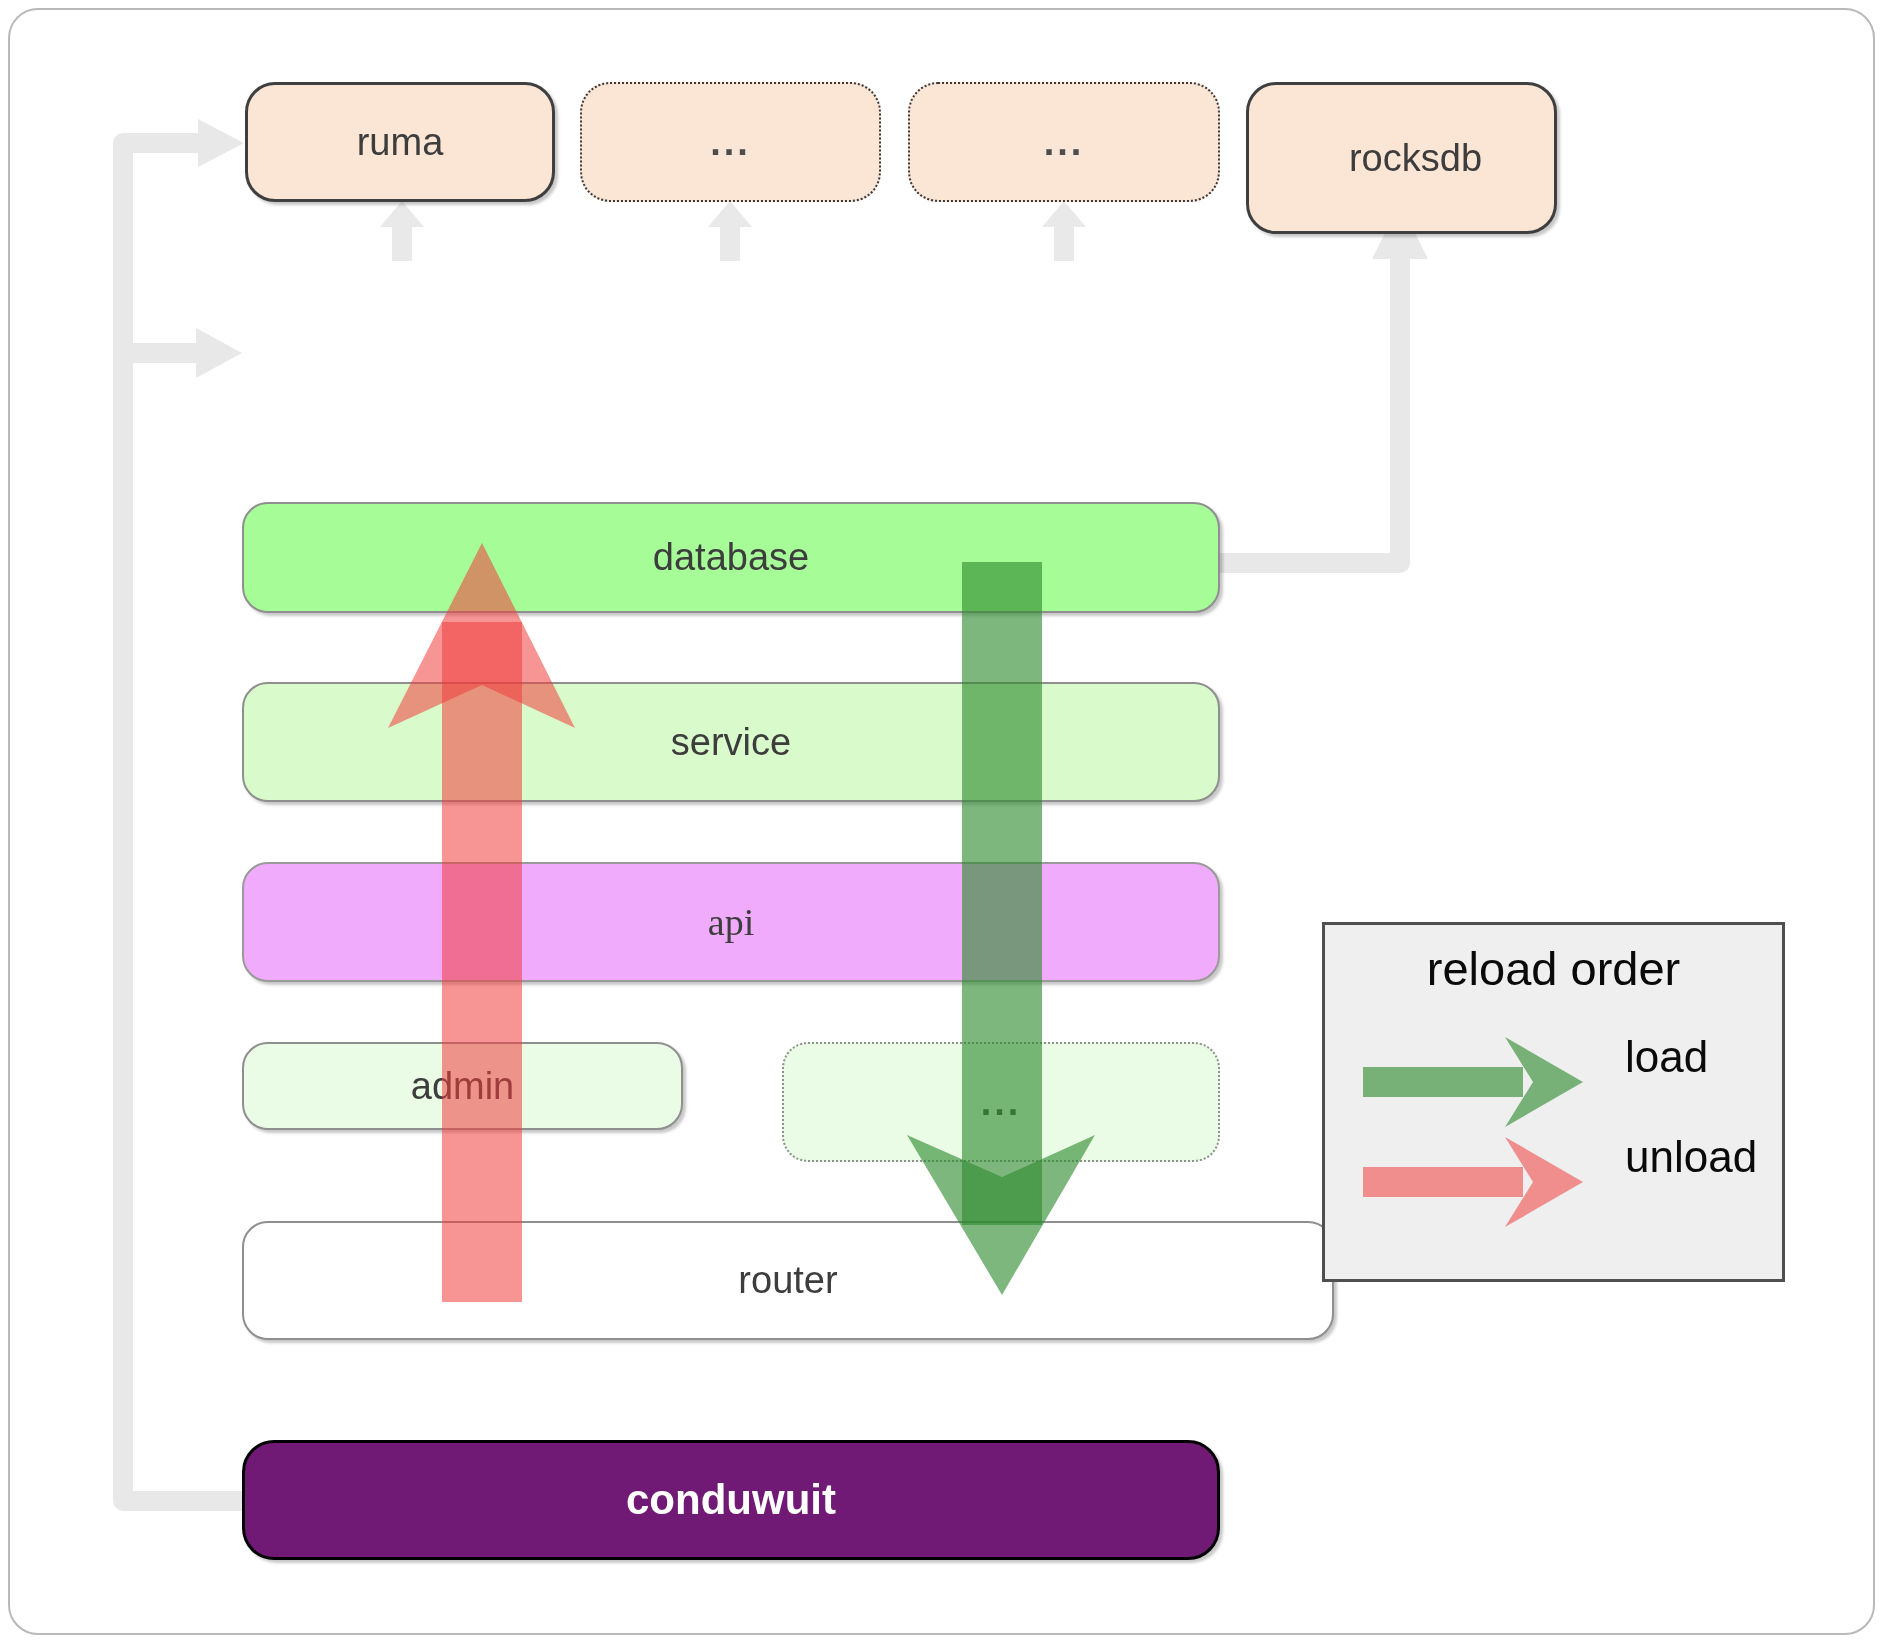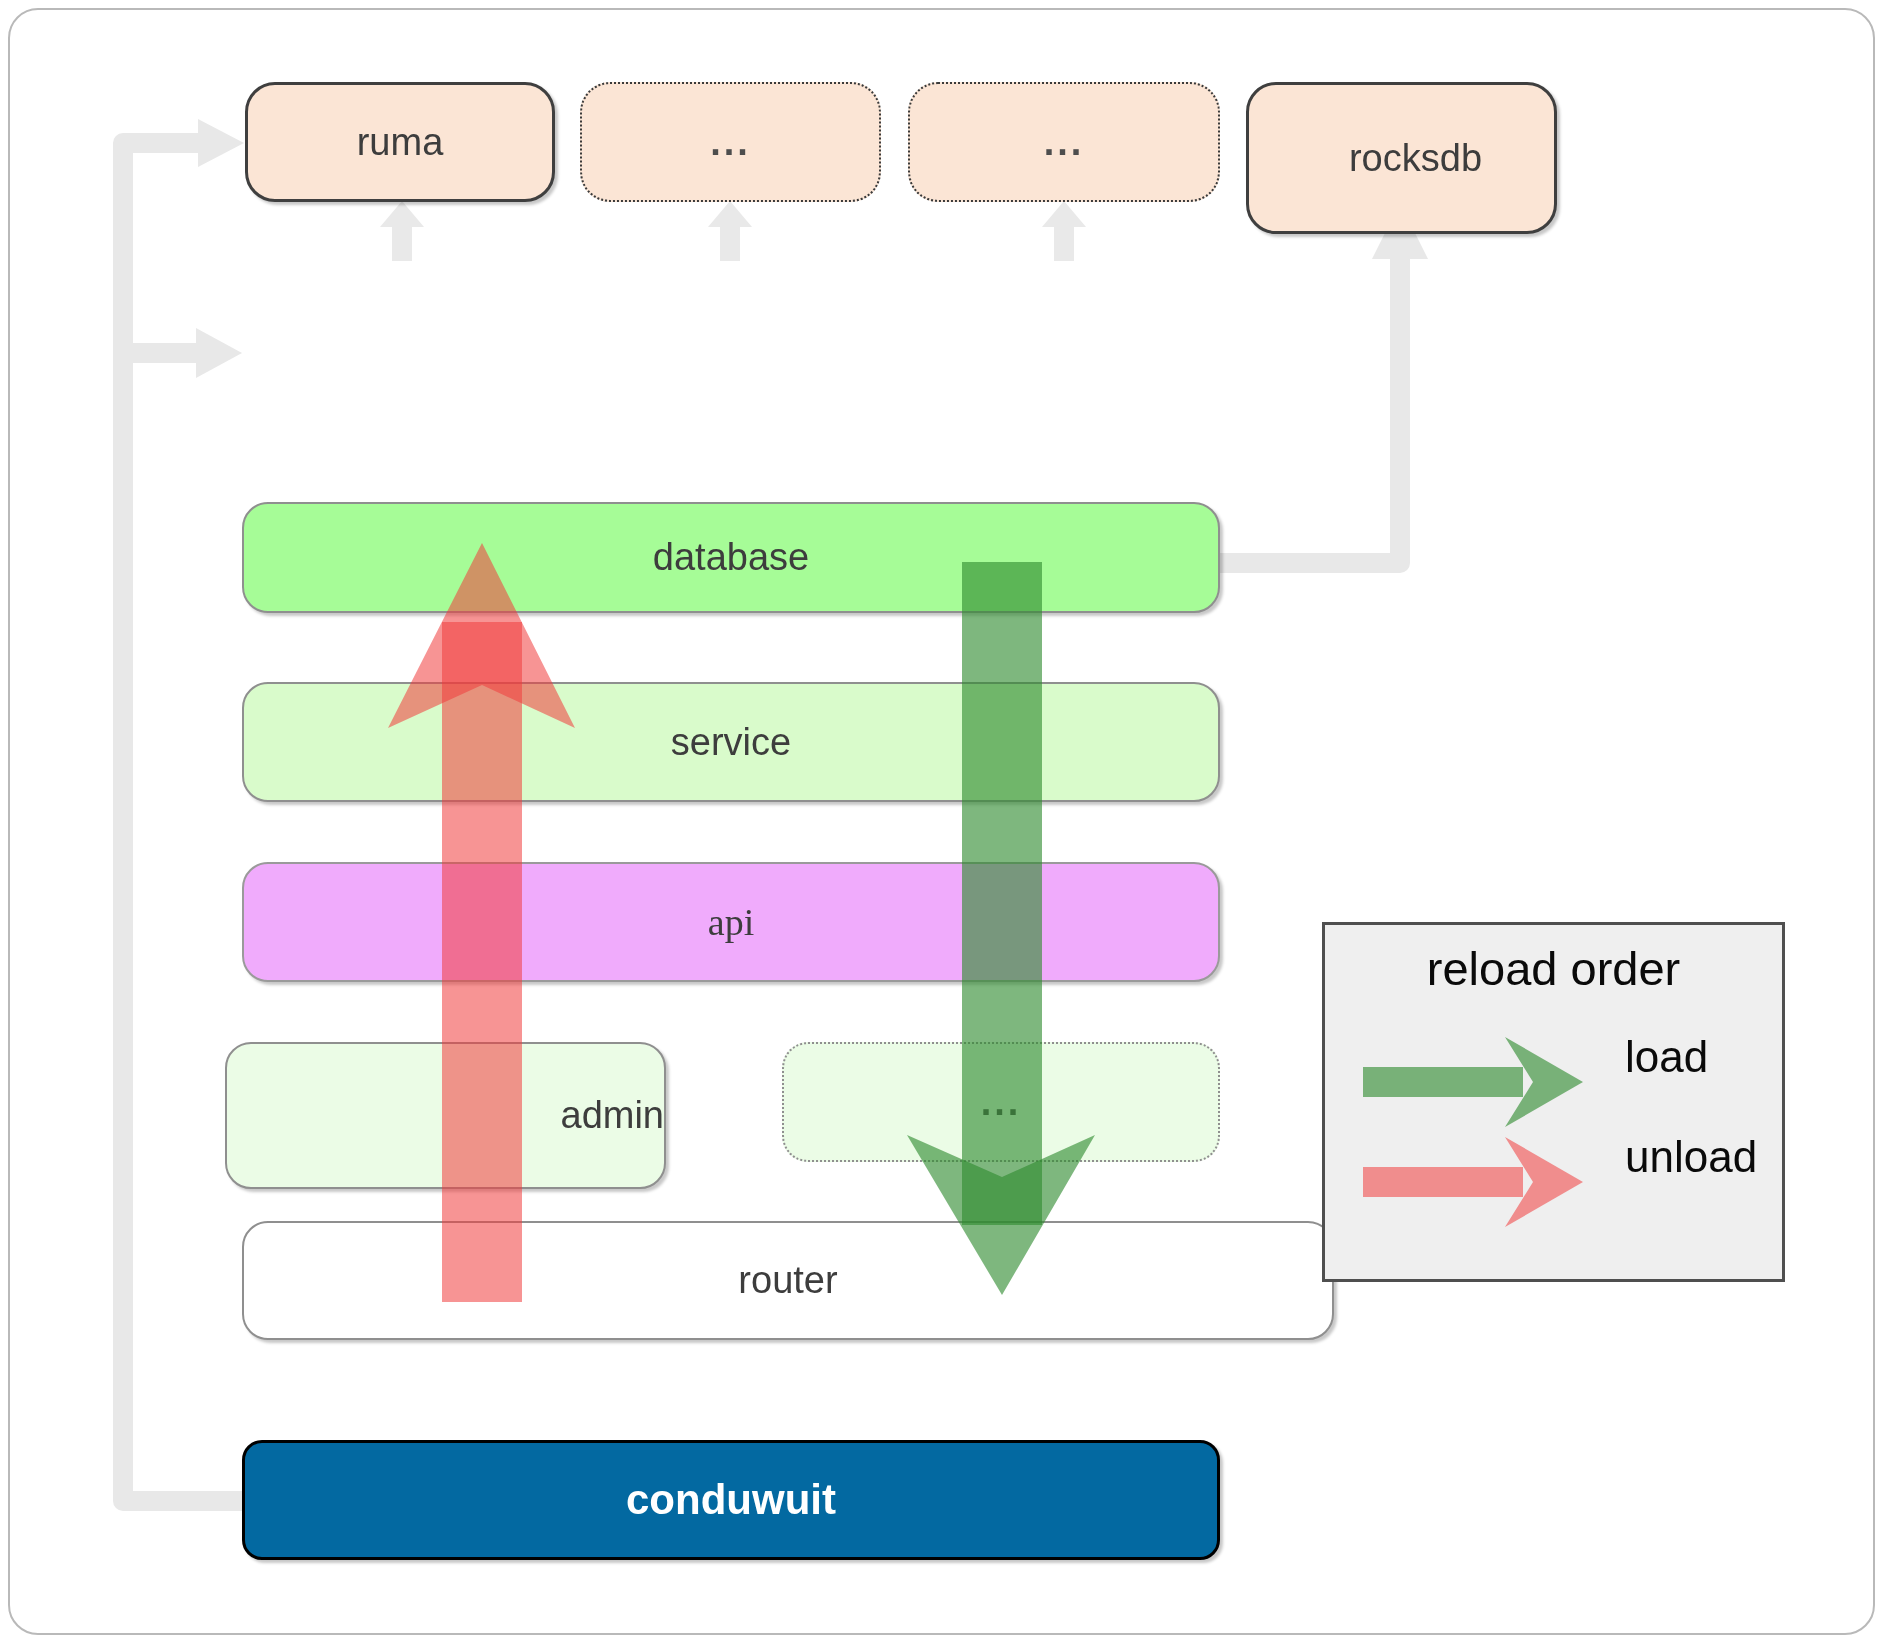--- a/index.html
+++ b/index.html
@@ -15,21 +15,21 @@
   .dotted-dark{border:2px dotted #3a3a3a;}
   .wide{border-radius:26px;border:2px solid #8f8f8f;}
   .dots{font-weight:700;color:#4d4d4d;letter-spacing:3px;}
   #box-core{background:#d5e7fa;}
   #box-database{background:#a6fc97;}
   #box-service{background:#d9fbcb;text-align:right;}
   #box-api{background:#f0abfc;border-color:#9a9a9a;font-family:Liberation Serif, serif;}
   #box-admin{background:#ebfce6;}
   #box-dots3{background:#ebfce6;border:2px dotted #8f8f8f;}
   #box-router{background:#ffffff;}
-  #box-conduwuit{background:#0369a1;border:3px solid #000000;border-radius:20px;
+  #box-conduwuit{background:#701a75;border:3px solid #000000;border-radius:32px;
                  color:#ffffff;font-weight:700;font-size:42px;}
   #legend{position:absolute;left:1322px;top:922px;width:463px;height:360px;
           background:#efefef;border:3px solid #4f4f4f;box-sizing:border-box;}
   #legend-title{position:absolute;left:0;top:16px;width:100%;text-align:center;
                 font-size:47px;color:#0a0a0a;}
   .legend-label{position:absolute;left:303px;font-size:44px;color:#0a0a0a;}
   #legend-load-label{top:1032px;}
   #legend-unload-label{top:1132px;}
   .legend-label{left:1625px;}
 </style>
@@ -73,21 +73,21 @@
 
   <div class="box wide shadow" id="box-database" style="left:242px;top:502px;width:978px;height:111px;">
     <span>database</span>
   </div>
   <div class="box wide shadow" id="box-service" style="left:242px;top:682px;width:978px;height:120px;">
     <span>service</span>
   </div>
   <div class="box wide shadow" id="box-api" style="left:242px;top:862px;width:978px;height:120px;">
     <span>api</span>
   </div>
-  <div class="box wide shadow" id="box-admin" style="left:225px;top:1042px;width:441px;height:147px;justify-content:flex-end;">
+  <div class="box wide shadow" id="box-admin" style="left:242px;top:1042px;width:441px;height:88px;">
     <span>admin</span>
   </div>
   <div class="box" id="box-dots3" style="left:782px;top:1042px;width:438px;height:120px;border-radius:26px;">
     <span class="dots">...</span>
   </div>
   <div class="box wide shadow" id="box-router" style="left:242px;top:1221px;width:1092px;height:119px;">
     <span>router</span>
   </div>
   <div class="box shadow" id="box-conduwuit" style="left:242px;top:1440px;width:978px;height:120px;">
     <span>conduwuit</span>

